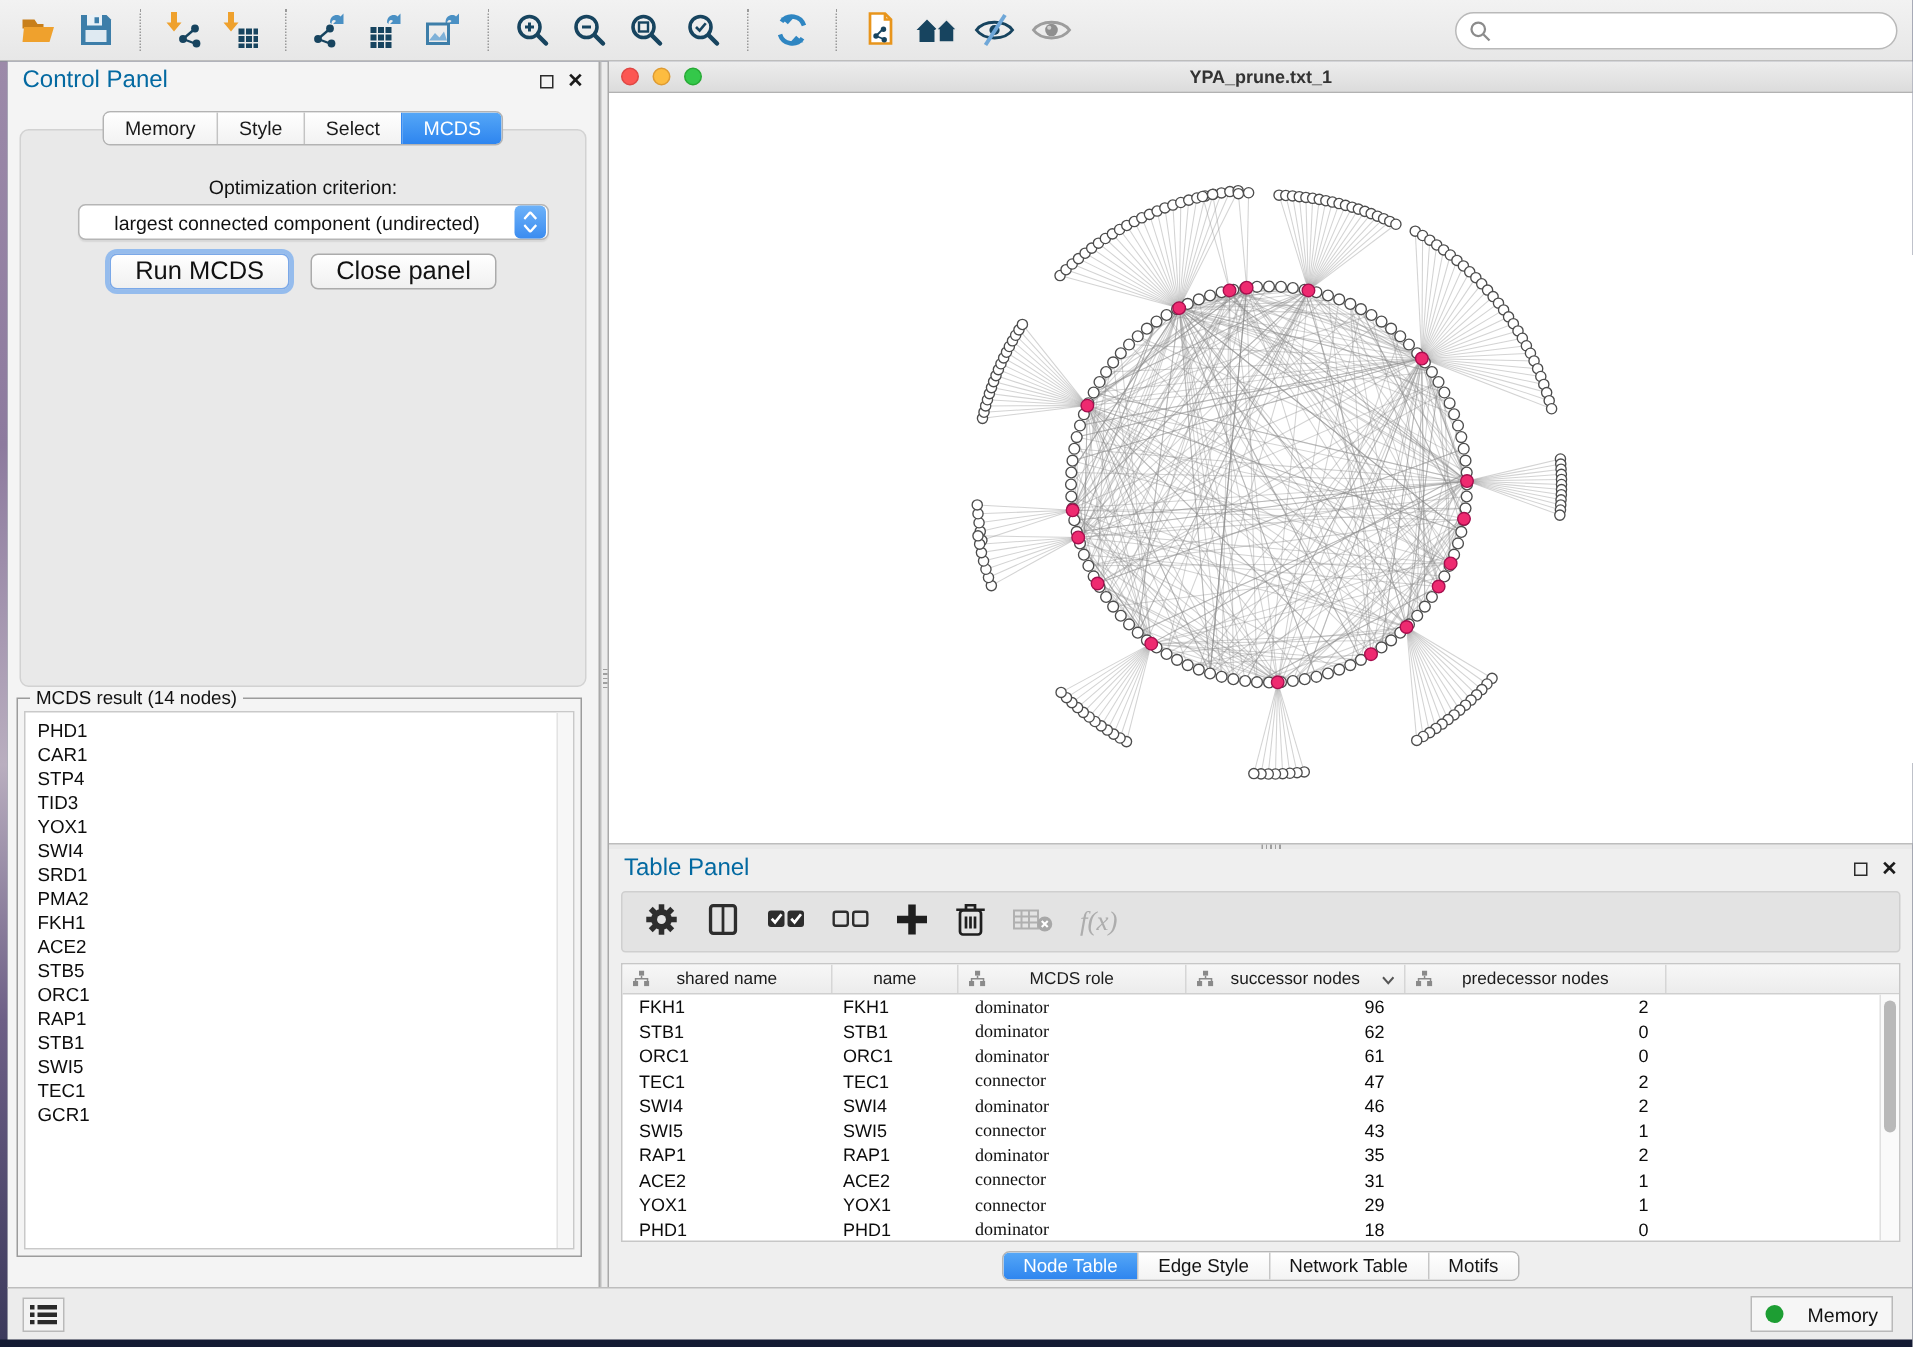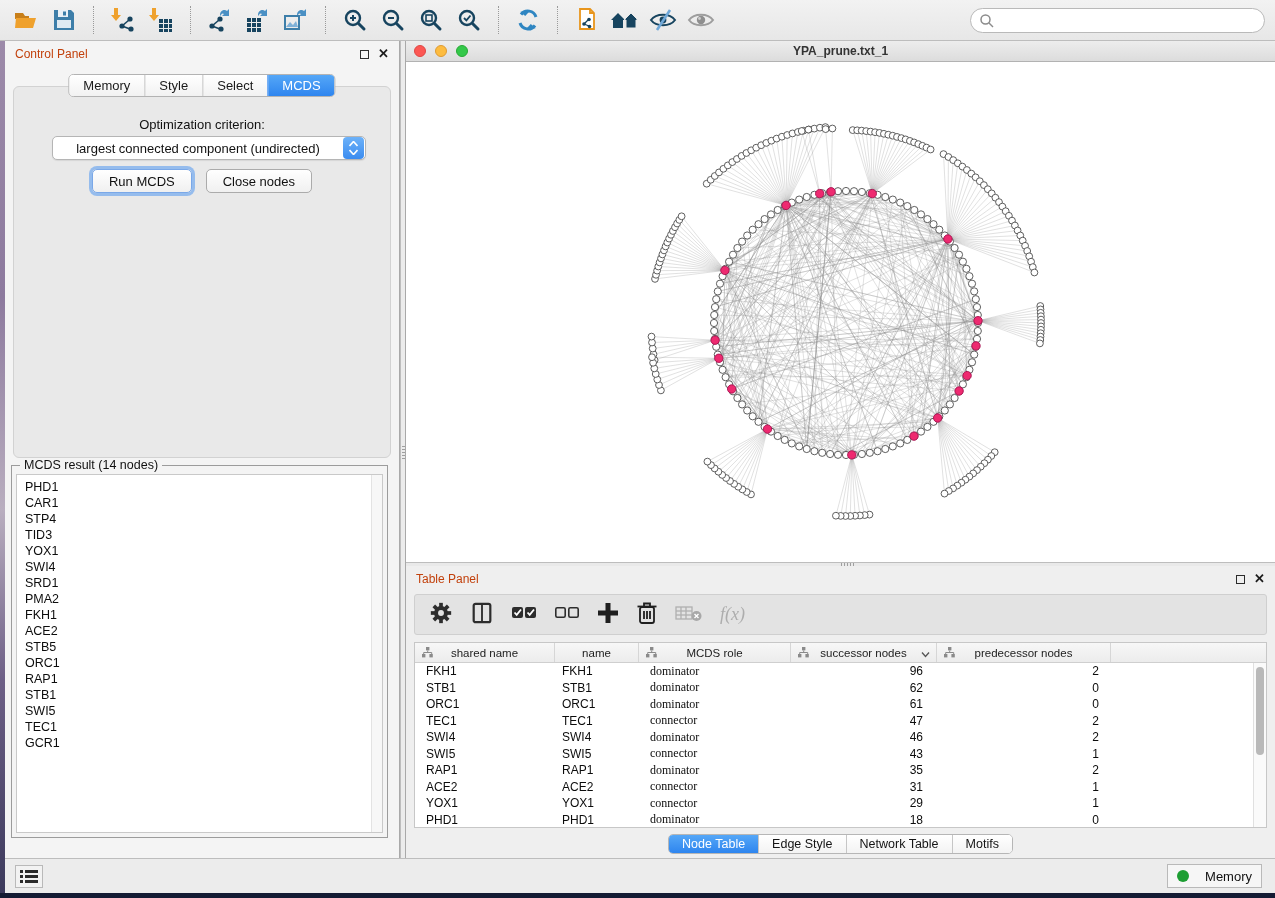--- a/index.html
+++ b/index.html
@@ -20,21 +20,21 @@
   .tbtn { width:32px; height:32px; display:flex; align-items:center; justify-content:center; border-radius:4px; }
   .tsep { width:1px; height:28px; border-left:1px dotted #9a9a9a; margin:0 7px; }
   .search-wrap { position:absolute; right:10px; top:8px; width:295px; height:25px;
     background:#fff; border:1px solid #b9b9b9; border-radius:13px; display:flex; align-items:center; padding-left:8px; }
   .search-wrap input { border:none; outline:none; flex:1; height:20px; font-size:12px; background:transparent; font-family:"Liberation Sans",sans-serif;}
 
   
   .control-panel { position:absolute; left:5px; top:41px; width:395px; height:817px;
     background:#f4f4f4; border-right:1px solid #a9a9a9; }
   .panel-titlebar { height:26px; display:flex; align-items:center; padding:0 10px; }
-  .panel-title { font-size:12px; color:#c2410c; }
+  .panel-title { font-size:16px; color:#0369a1; }
   .win-icons { margin-left:auto; display:flex; align-items:center; gap:9px; }
   .float-icon { width:9px; height:9px; border:1.6px solid #2b2b2b; display:inline-block; }
   .close-icon { font-size:13px; font-weight:bold; color:#1b1b1b; line-height:10px; }
 
   .seg-tabs { position:absolute; left:50%; transform:translateX(-50%); top:33px; display:flex;
     border:1px solid #b3b3b3; border-radius:5px; overflow:hidden; background:#fff; height:23px; z-index:3; }
   .seg-tab { padding:0 14px; display:flex; align-items:center; font-size:13px; color:#1a1a1a;
     border-left:1px solid #c3c3c3; background:linear-gradient(180deg,#ffffff,#f2f2f2); }
   .seg-tab:first-child { border-left:none; }
   .seg-tab.active { background:linear-gradient(180deg,#55a7f7,#2e85ef); color:#fff; border-left-color:#2e85ef; }
@@ -43,21 +43,21 @@
     background:#e9e9e9; border:1px solid #d2d2d2; border-radius:6px; }
   .opt-label { text-align:center; margin-top:30px; font-size:13px; color:#111; }
   .dropdown { position:absolute; left:38px; top:49px; width:314px; height:24px; background:#fff;
     border:1px solid #b5b5b5; border-radius:5px; display:flex; align-items:center; box-shadow:0 1px 1px rgba(0,0,0,.08); }
   .dropdown-text { flex:1; text-align:center; font-size:13px; color:#111; }
   .dropdown-stepper { width:21px; height:22px; margin-right:1px; border-radius:4px;
     background:linear-gradient(180deg,#6db2f9,#3b8cf0); display:flex; flex-direction:column;
     align-items:center; justify-content:center; gap:2px; }
   .btn-row { position:absolute; left:0; right:0; top:82px; display:flex; justify-content:center; gap:14px; }
   .mac-btn { height:24px; padding:0 16px; background:linear-gradient(180deg,#ffffff,#f0f0f0);
-    border:1px solid #ababab; border-radius:5px; font-size:13px; color:#111;
+    border:1px solid #ababab; border-radius:5px; font-size:17px; color:#111;
     display:flex; align-items:center; font-family:"Liberation Sans",sans-serif; }
   .mac-btn.focused { box-shadow:0 0 0 3px rgba(94,158,240,.6); border-color:#7aa8e8; }
 
   .result-fieldset { position:absolute; left:6px; right:11px; top:424px; height:373px;
     border:1px solid #9c9c9c; background:#f4f4f4; }
   .result-legend { position:absolute; top:-8px; left:8px; background:#f4f4f4; padding:0 4px; font-size:12.5px; color:#111; }
   .result-list { position:absolute; left:4px; right:4px; top:8px; bottom:4px; background:#fff;
     border:1px solid #c9c9c9; overflow:hidden; }
   .result-scroll { position:absolute; top:0; bottom:0; right:0; width:11px; background:#f7f7f7; border-left:1px solid #e3e3e3; }
   .result-item { font-size:12.5px; line-height:16px; padding-left:8px; color:#0d0d0d; }
@@ -313,21 +313,21 @@
         <svg width="9" height="6" viewBox="0 0 9 6">
             <path d="M0.5,5 L4.5,0.5 L8.5,5" fill="none" stroke="#fff" stroke-width="1.6"></path>
           </svg>
         <svg width="9" height="6" viewBox="0 0 9 6">
             <path d="M0.5,1 L4.5,5.5 L8.5,1" fill="none" stroke="#fff" stroke-width="1.6"></path>
           </svg>
       </span>
     </div>
     <div class="btn-row">
       <button class="mac-btn focused">Run MCDS</button>
-      <button class="mac-btn">Close nodes</button>
+      <button class="mac-btn">Close panel</button>
     </div>
   </div>
   <div class="result-fieldset">
     <div class="result-legend">MCDS result (14 nodes)</div>
     <div class="result-list">
       <div class="inner">
           <div class="result-item">PHD1</div>
           <div class="result-item">CAR1</div>
           <div class="result-item">STP4</div>
           <div class="result-item">TID3</div>

